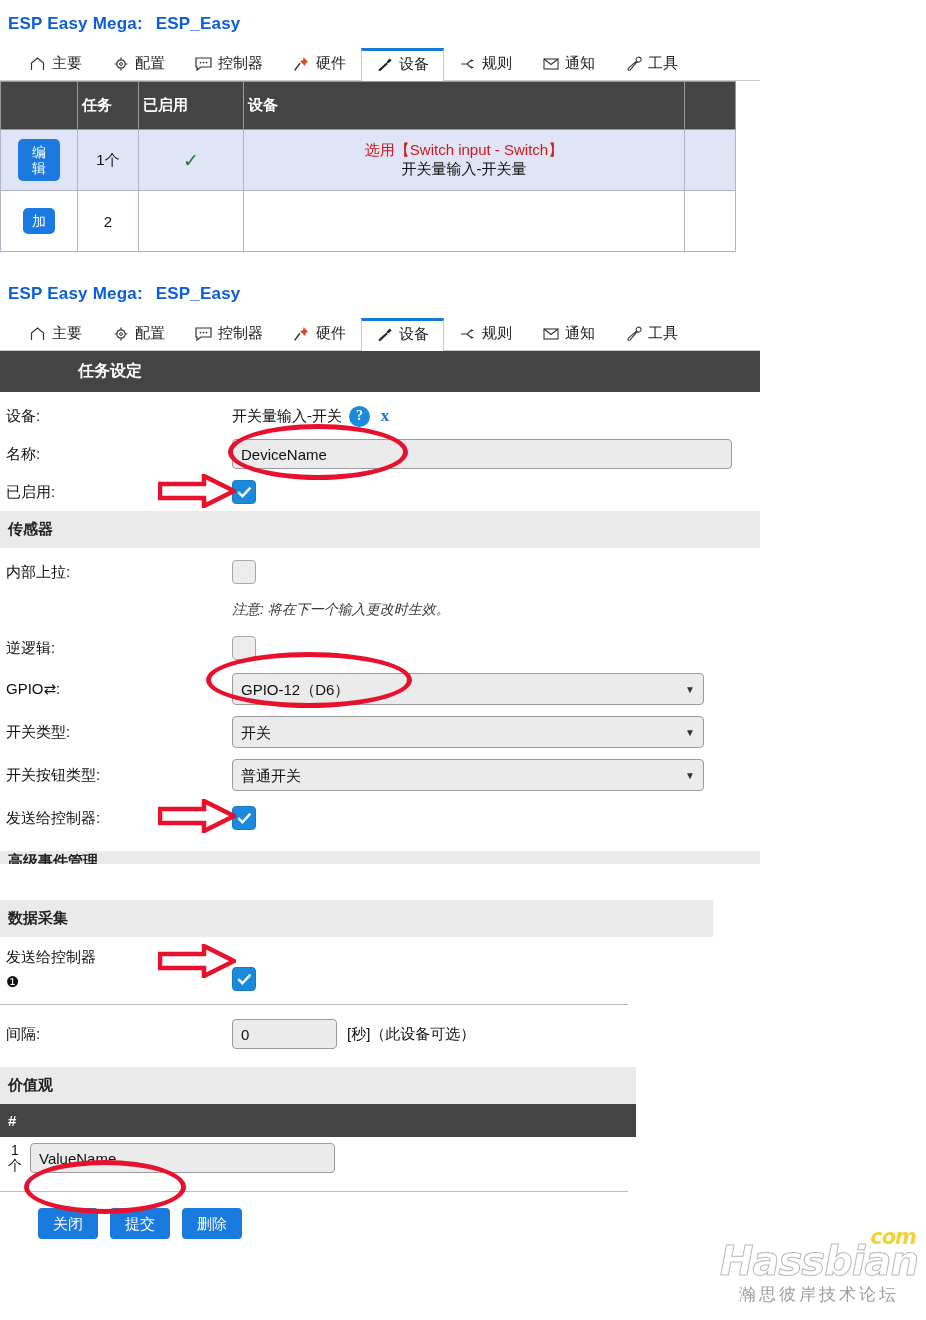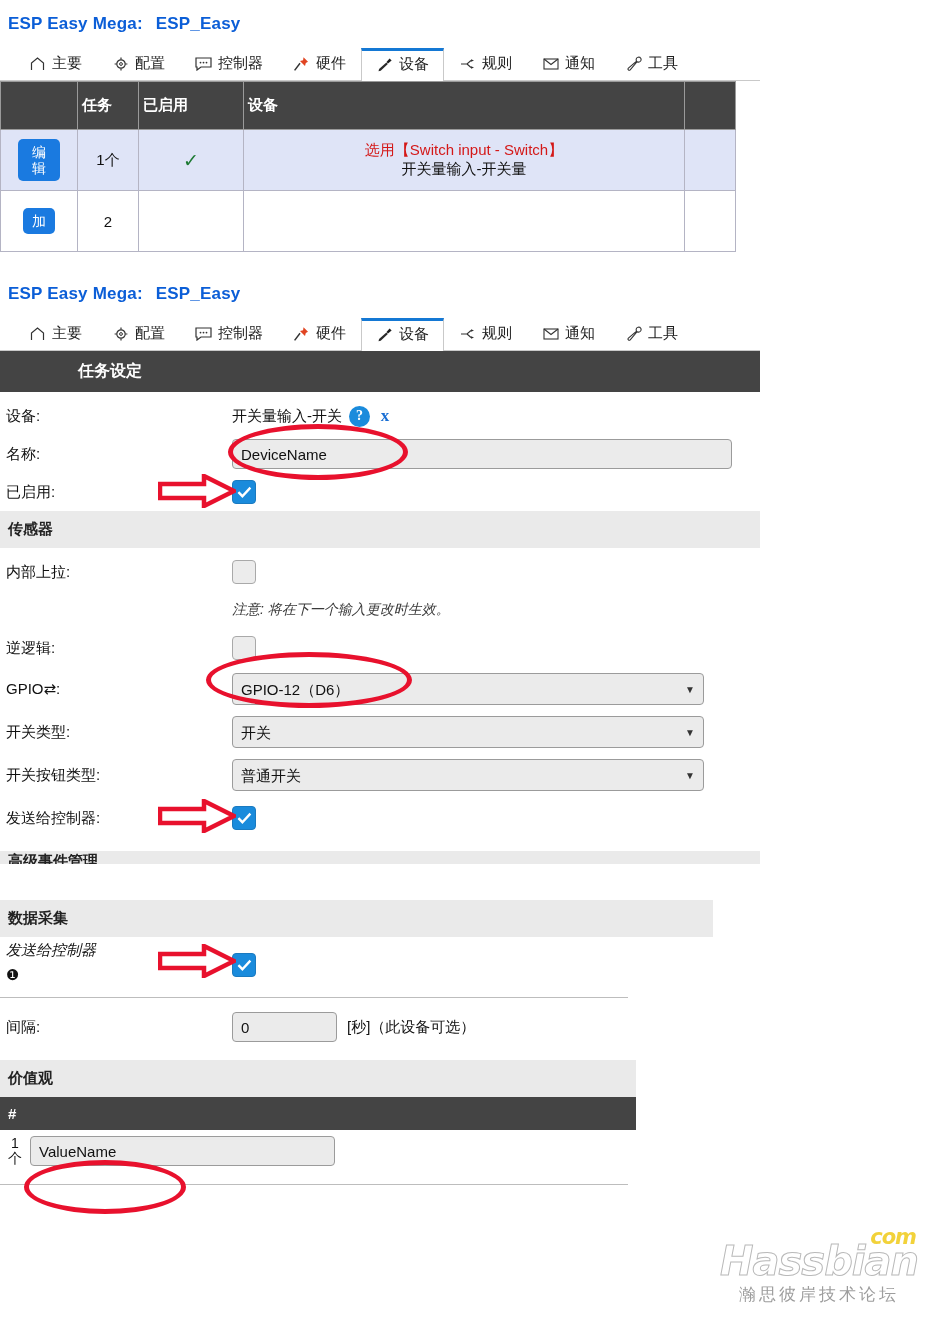--- a/index.html
+++ b/index.html
@@ -555,21 +555,21 @@
             </svg>
         </div>
       </div>
 
       <div style="margin-top:14px;height:13px;overflow:hidden;width:760px;">
         <div class="subhead" style="width:760px;margin-top:-8px;">高级事件管理</div>
       </div>
 
       <div class="subhead" style="margin-top:36px;width:713px;">数据采集</div>
 
-      <div class="row" style="padding-top:4px;align-items:center;font-style:italic;">
+      <div class="row" style="padding-top:11px;align-items:flex-end;">
         <div class="lbl">
           <div>发送给控制器</div>
           <div class="badge-1" style="margin-top:6px;">❶</div>
         </div>
         <div class="chk on" style="margin-top:4px;">
           <svg width="15" height="12" viewBox="0 0 15 12">
               <path d="M1.4 6.2l4 4L13.4 1.6" fill="none" stroke="#fff" stroke-width="2.4"></path>
             </svg>
         </div>
       </div>
@@ -589,20 +589,25 @@
       <div class="vrow">
         <div class="vnum">
           <div>1</div>
           <div>个</div>
         </div>
         <input class="txt w-value" type="text" value="ValueName" style="">
       </div>
 
       <hr class="hr" style="margin-top:18px;">
 
+      <div class="btnbar">
+        <button class="btn-blue">关闭</button>
+        <button class="btn-blue">提交</button>
+        <button class="btn-blue">删除</button>
+      </div>
     </div>
   </div>
 
   <div class="ellipse" style="left:228px; top:424px; width:170px; height:46px;"></div>
 
   <svg class="arrow" style="left:158px; top:474px;" width="78" height="34" viewBox="0 0 78 34">
     <path d="M2 10 H46 V2 L76 17 L46 32 V24 H2 Z" fill="#ffffff" stroke="#e8112d" stroke-width="4.5" stroke-linejoin="miter"></path>
   </svg>
 
   <div class="ellipse" style="left:206px; top:652px; width:196px; height:46px;"></div>

